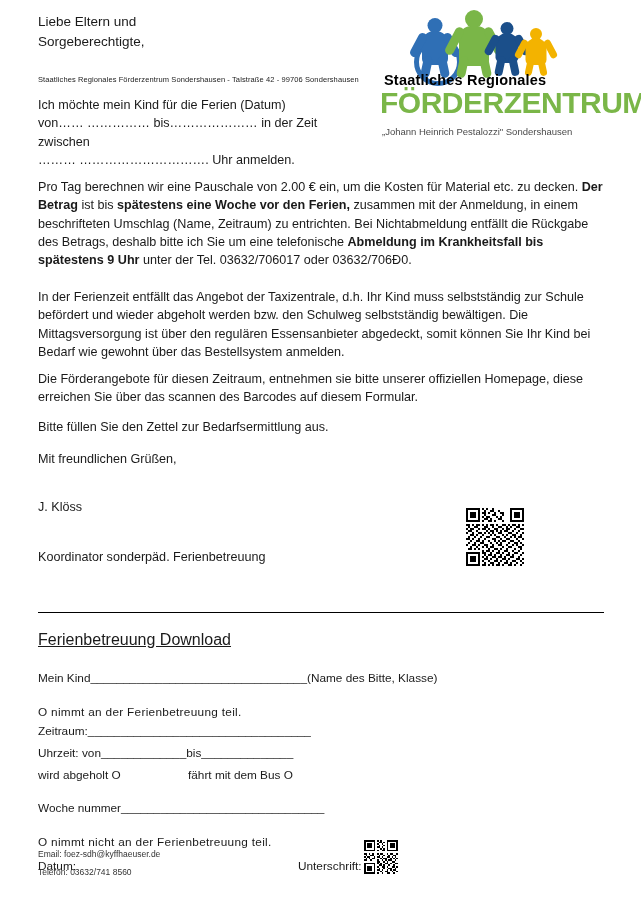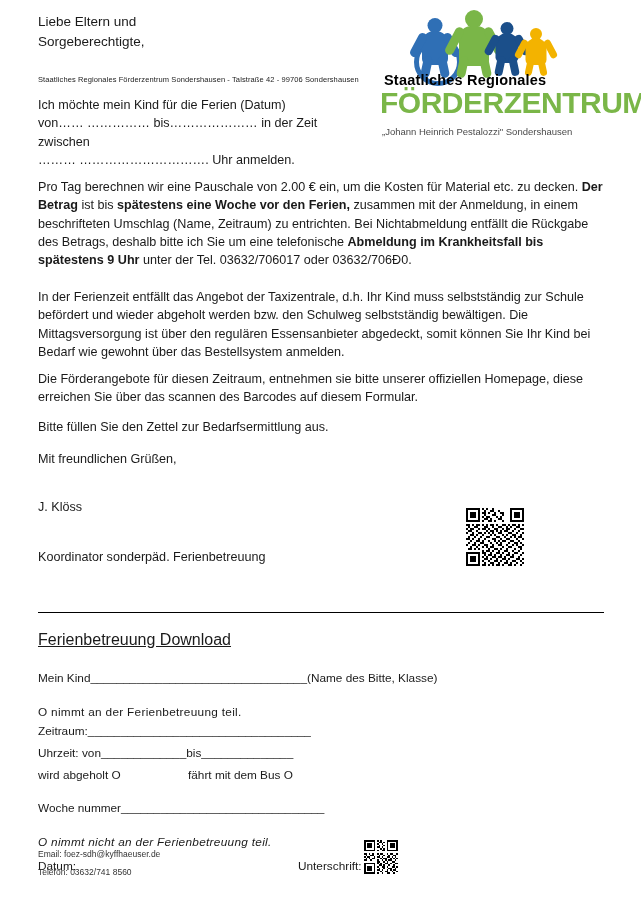--- a/index.html
+++ b/index.html
@@ -501,21 +501,21 @@
 
     <div class="form-row gap inline-cols">
       <span class="col-a">wird abgeholt  O</span>
       <span class="col-b">fährt mit dem Bus  O</span>
     </div>
 
     <div class="form-row gap">
       <span>Woche nummer</span><span>_______________________________</span>
     </div>
 
-    <div class="form-row bold-row opt" style="font-style:italic;">
+    <div class="form-row bold-row opt" style="">
       <span>O  nimmt nicht an der Ferienbetreuung teil.</span>
     </div>
 
     <div class="form-row inline-cols" style="margin-top:6px;">
       <span class="col-a">Datum:</span>
       <span style="width:110px;"></span>
       <span>Unterschrift:</span>
     </div>
   </div>
 

